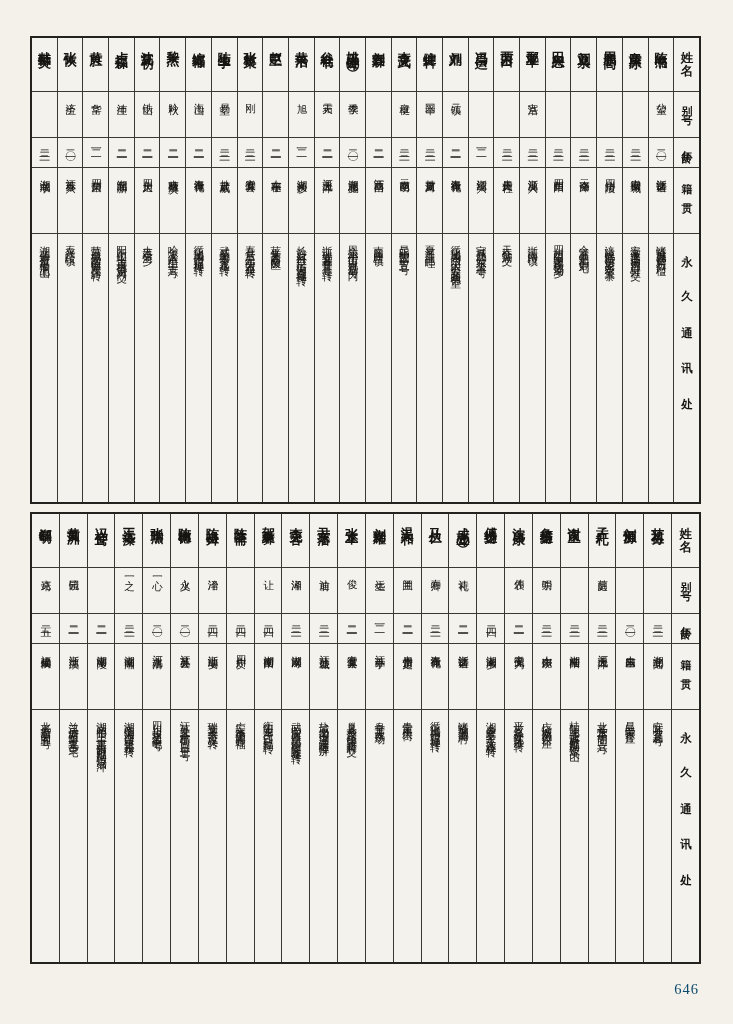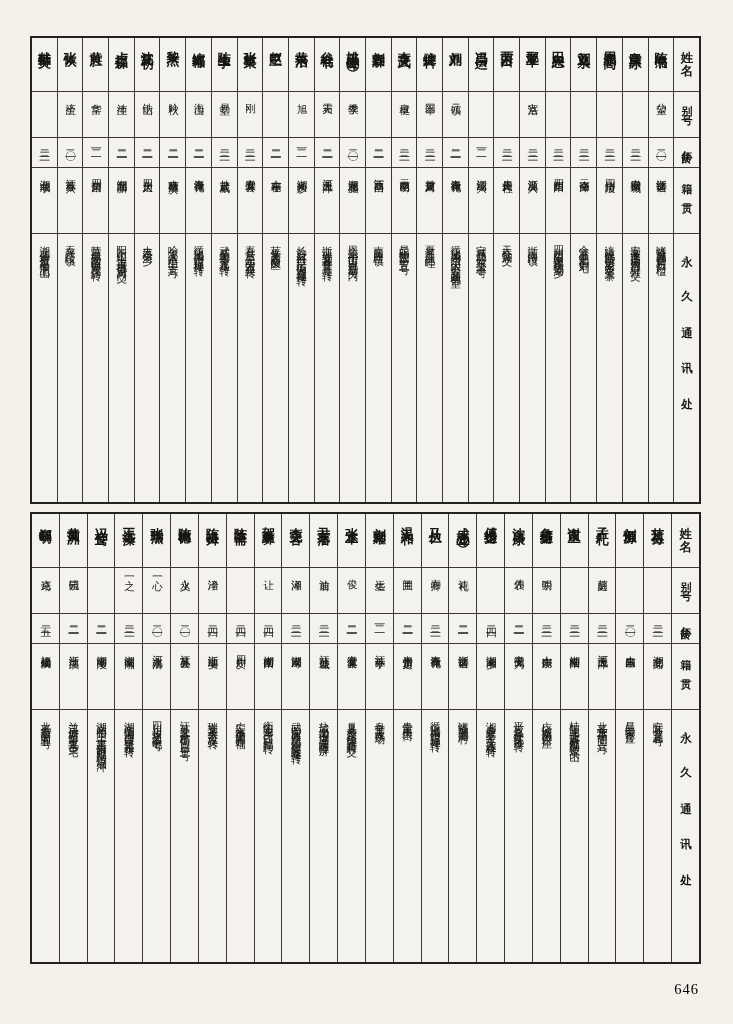--- a/index.html
+++ b/index.html
@@ -57,21 +57,21 @@
   .header-col .h-name .vtext{font-size:12.5px;letter-spacing:13px;}
   .header-col .h-alias .vtext{font-size:11px;letter-spacing:9px;padding-top:2px;}
   .header-col .h-age .vtext{font-size:11px;letter-spacing:2px;}
   .header-col .h-origin .vtext{font-size:11px;letter-spacing:20px;padding-top:3px;}
   .header-col .h-address .vtext{font-size:11.5px;letter-spacing:36px;padding-top:8px;}
   .page-number{
     position:absolute;
     right:34px;bottom:26px;
     font-size:14.5px;
     letter-spacing:1px;
-    color:#000000;
+    color:#0c4a6e;
   }
 </style>
 </head>
 <body>
 
 <div class="page">
 
   <div class="table" id="table-top">
     <div class="col person-col">
     <div class="cell name">

